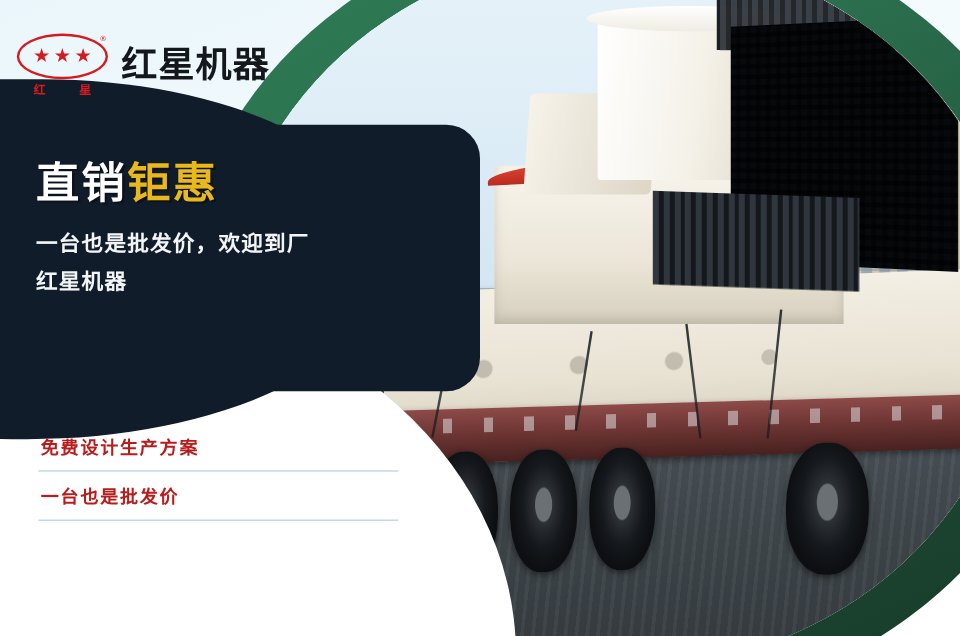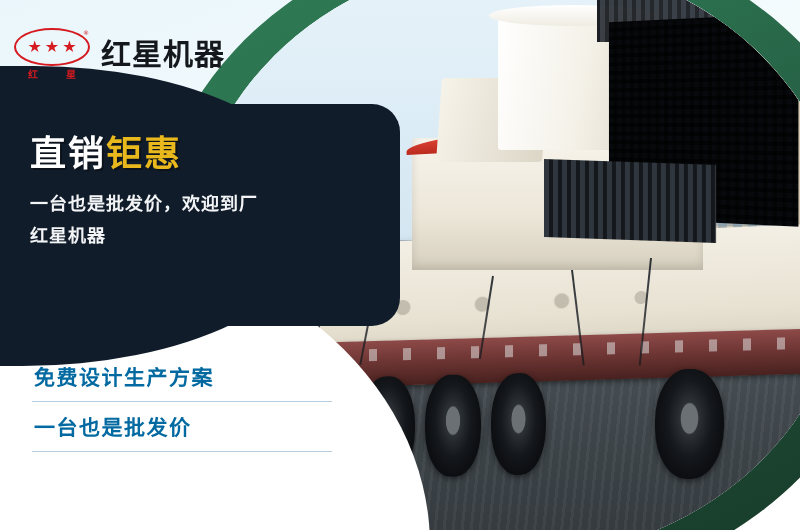--- a/index.html
+++ b/index.html
@@ -273,22 +273,22 @@
     line-height:1.75; letter-spacing:1px;
     max-width:300px;
   }
 
   
   .features{
     position:absolute; left:32px; top:352px;
     width:300px; z-index:45;
   }
   .feature{
-    font-size:21px; font-weight:bold;
-    color:#0369a1;
+    font-size:15px; font-weight:bold;
+    color:#b91c1c;
     letter-spacing:1.5px;
     padding:9px 2px 10px 2px;
     border-bottom:1.4px solid #b6cee0;
   }
 
   
   .fade-bl{
     position:absolute; left:0; bottom:0; width:300px; height:180px;
     background:linear-gradient(30deg,#ffffff 42%,rgba(255,255,255,0) 100%);
     pointer-events:none;

